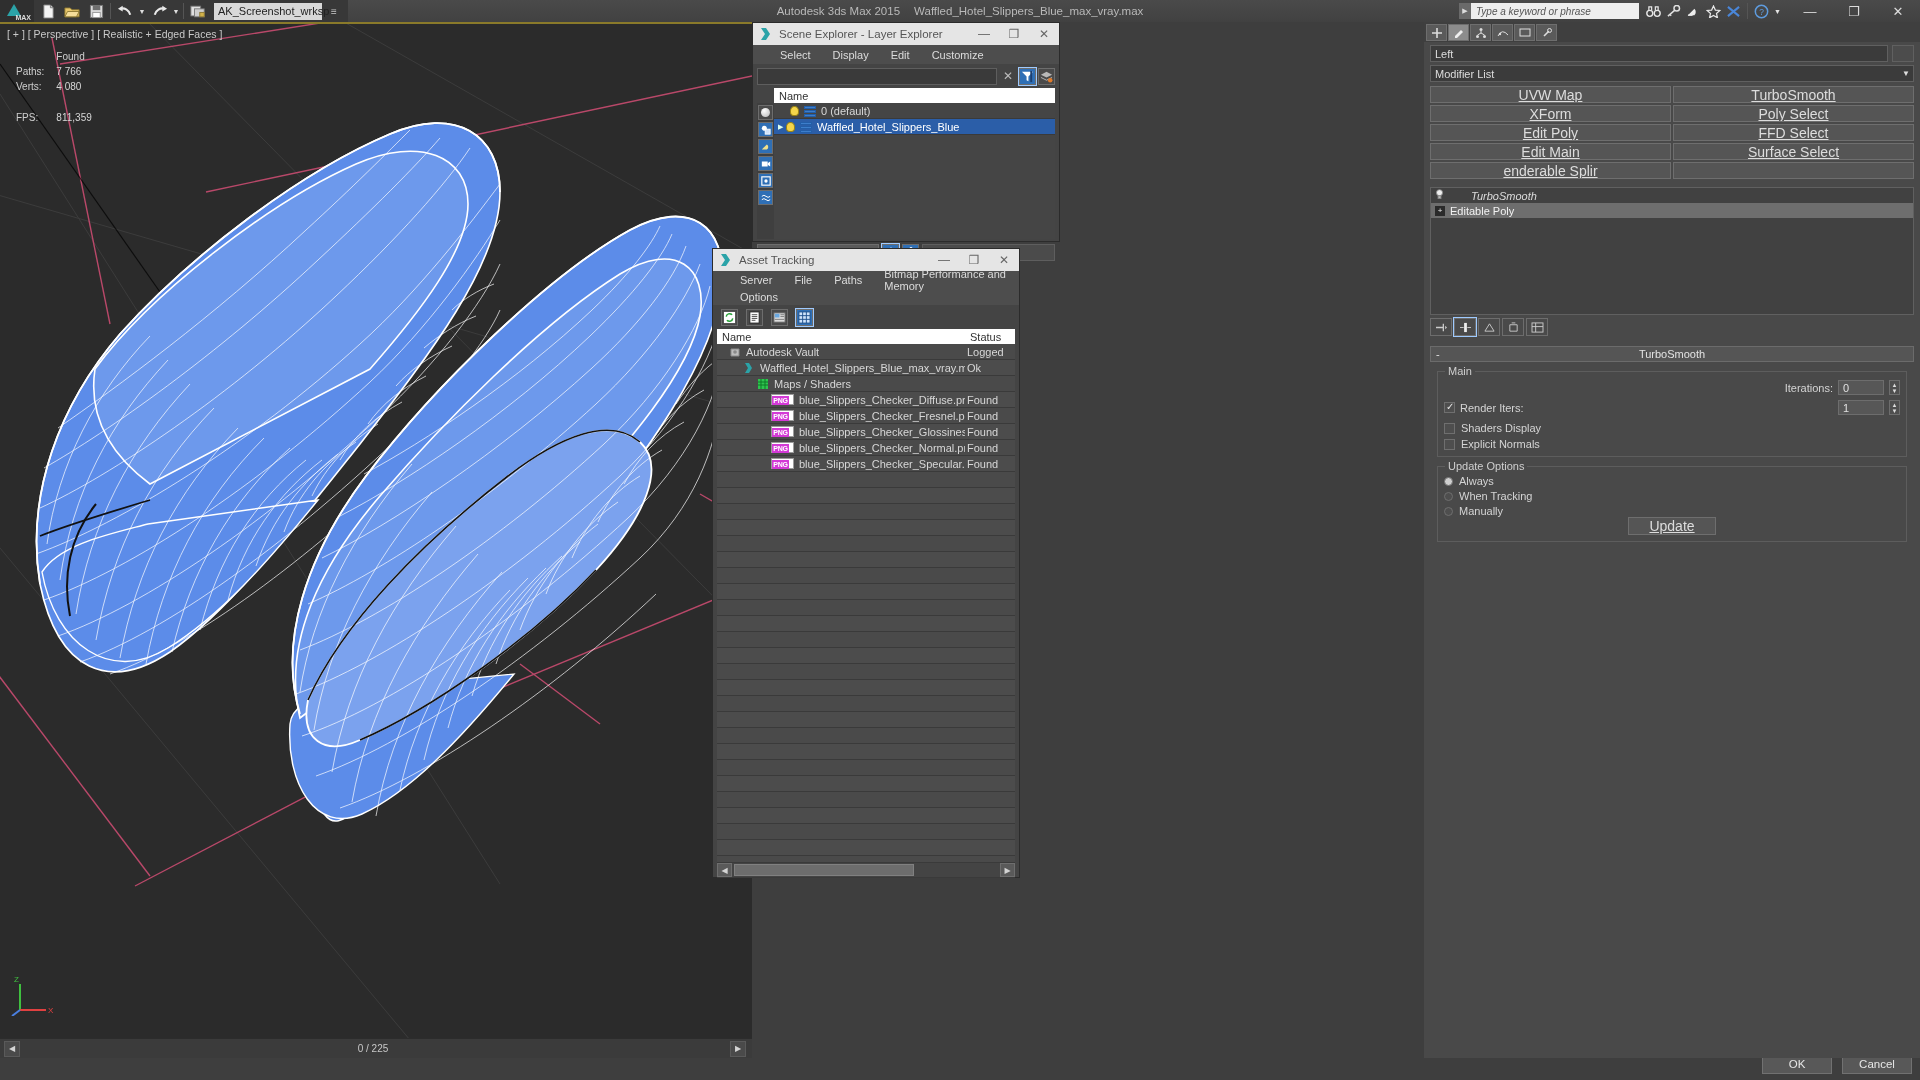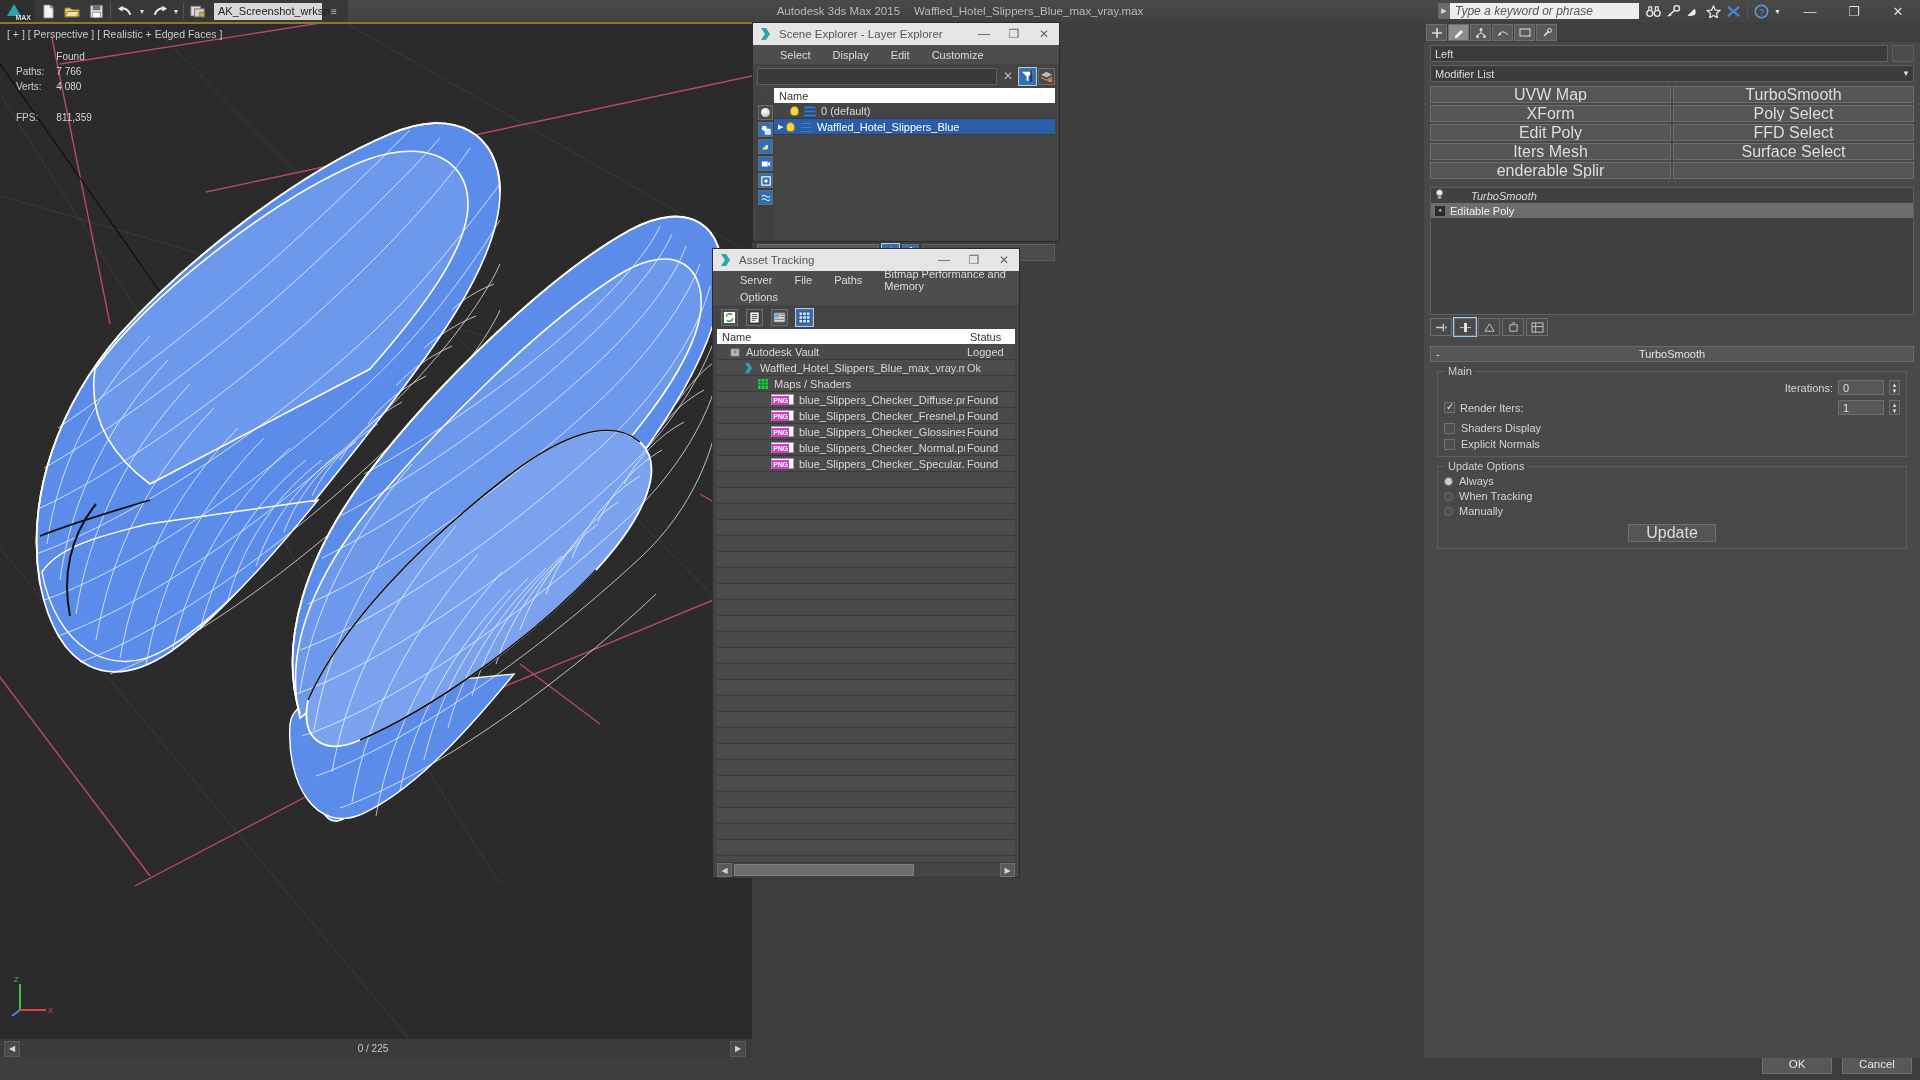--- a/index.html
+++ b/index.html
@@ -15,22 +15,22 @@
   .maxlogo .mx { position:absolute; right:3px; bottom:1px; font-size:7px; font-weight:bold; color:#ddd;}
   .qat { display:flex; align-items:center; height:22px; background:#383838; padding:0 2px; }
   .qbtn { width:24px; height:20px; display:flex;align-items:center;justify-content:center; }
   .qsep { width:1px;height:16px;background:#555; margin:0 2px;}
   .wrkspc { height:17px; background:#d8d8d8; color:#222; display:flex; align-items:center;
     padding:0 4px; margin-left:4px; width:108px; font-size:11px; }
   .wrkspc .cv { margin-left:auto; font-size:8px; }
   .center-title { position:absolute; left:0; right:0; top:0; height:22px; display:flex;
     align-items:center; justify-content:center; gap:14px; color:#b9b9b9; font-size:11.5px; pointer-events:none;}
   .tb-right { position:absolute; right:0; top:0; height:22px; display:flex; align-items:center; }
-  .searchbox { width:189px; height:16px; background:#eee; color:#555; font-style:italic;
-    font-size:12px; display:flex; align-items:center; padding-left:5px; }
+  .searchbox { width:168px; height:16px; background:#eee; color:#555; font-style:italic;
+    font-size:10px; display:flex; align-items:center; padding-left:5px; }
   .srch-arrow { width:12px;height:16px;background:#6a6a6a; display:flex;align-items:center;justify-content:center;font-size:7px;color:#ddd;}
   .tbicons { display:flex; align-items:center; gap:3px; padding:0 6px; }
   .tbicon { width:17px;height:17px; display:flex;align-items:center;justify-content:center; font-size:12px; color:#e4e4e4;}
   .winbtn { width:44px;height:22px; display:flex;align-items:center;justify-content:center;color:#dcdcdc;font-size:13px;}
 
   
   .viewport { position:absolute; left:0; top:22px; width:752px; height:1036px;
     background:#2b2b2b; overflow:hidden; border-top:2px solid #8a7a2a;}
   .vp-label { position:absolute; left:7px; top:4px; font-size:10.5px; color:#c9c9c9; }
   .stats { position:absolute; left:14px; top:24px; font-size:10px; color:#d0d0d0; line-height:13px;}
@@ -87,22 +87,22 @@
   
   .cmdpanel { position:absolute; left:1424px; top:22px; width:496px; height:1036px; background:#494949; }
   .cmd-tabs { height:20px; display:flex; gap:1px; padding:2px; background:#3f3f3f;}
   .cmd-tab { width:21px;height:17px;background:#5a5a5a;border:1px solid #6e6e6e;display:flex;align-items:center;justify-content:center;}
   .cmd-tab.act { background:#8c8c8c; }
   .namefield { height:17px;background:#3b3b3b;border:1px solid #606060;color:#ddd;
     display:flex;align-items:center;padding-left:4px;font-size:11px;}
   .mlist { height:17px;background:#3b3b3b;border:1px solid #606060;color:#ddd;
     display:flex;align-items:center;padding-left:4px;font-size:11px;}
   .mlist .cv { margin-left:auto; margin-right:3px; font-size:8px; }
-  .mbtn { height:17px;background:#555;border:1px solid #6e6e6e;color:#ddd;font-size:16px;
-    display:flex;align-items:center;justify-content:center;overflow:hidden;white-space:nowrap;}
+  .mbtn { height:17px;background:#555;border:1px solid #6e6e6e;color:#ddd;font-size:14px;
+    display:flex;align-items:center;justify-content:center;overflow:hidden;white-space:nowrap;text-decoration:underline;}
   .stackbox { background:#414141;border:1px solid #606060; }
   .stackrow { height:15px; display:flex;align-items:center;padding-left:4px;font-size:11px;gap:5px;}
   .stackrow.sel { background:#6e6e6e; color:#f2f2f2;}
   .rollout-hdr { height:16px;background:#555;border:1px solid #6b6b6b;display:flex;align-items:center;
     justify-content:center;font-size:11px;color:#e3e3e3;position:relative;}
   .rollout-hdr .mn { position:absolute;left:5px;}
   .grp { border:1px solid #5d5d5d; margin:9px 7px 0 7px; padding:8px 6px 6px 6px; position:relative;}
   .grp > .gl { position:absolute; top:-7px; left:7px; background:#494949; padding:0 3px; font-size:11px; color:#cfcfcf;}
   .ck { width:11px;height:11px;background:#4e4e4e;border:1px solid #6f6f6f;display:inline-block;position:relative;}
   .ck.on::after { content:"✓"; position:absolute;left:1px;top:-2px;font-size:10px;color:#e6e6e6;}
@@ -944,21 +944,21 @@
       </div>
     </div>
 
     <div style="padding:4px 6px 0 6px;display:grid;grid-template-columns:1fr 1fr;gap:2px">
       <div class="mbtn">UVW Map</div>
       <div class="mbtn">TurboSmooth</div>
       <div class="mbtn">XForm</div>
       <div class="mbtn">Poly Select</div>
       <div class="mbtn">Edit Poly</div>
       <div class="mbtn">FFD Select</div>
-      <div class="mbtn">Iters Mesh</div>
+      <div class="mbtn">Edit Main</div>
       <div class="mbtn">Surface Select</div>
       <div class="mbtn">enderable Splir</div>
       <div class="mbtn"></div>
     </div>
 
     <div class="stackbox" style="margin:8px 6px 0 6px;height:128px">
       <div class="stackrow">
         <span>
           <svg width="9" height="11" viewBox="0 0 10 12">
               <circle cx="5" cy="4" r="3.4" fill="#efefef" stroke="#888"></circle>
@@ -1044,21 +1044,21 @@
       <div class="grp">
         <span class="gl">Update Options</span>
         <div style="display:flex;align-items:center;gap:6px;margin-bottom:3px">
           <span class="rb on"></span>
           <span>Always</span>
         </div>
         <div style="display:flex;align-items:center;gap:6px;margin-bottom:3px">
           <span class="rb"></span>
           <span>When Tracking</span>
         </div>
-        <div style="display:flex;align-items:center;gap:6px;margin-bottom:7px">
+        <div style="display:flex;align-items:center;gap:6px;">
           <span class="rb"></span>
           <span>Manually</span>
         </div>
         <div style="display:flex;justify-content:center">
           <div class="mbtn" style="width:88px;height:18px">Update</div>
         </div>
       </div>
     </div>
   </div>
 

